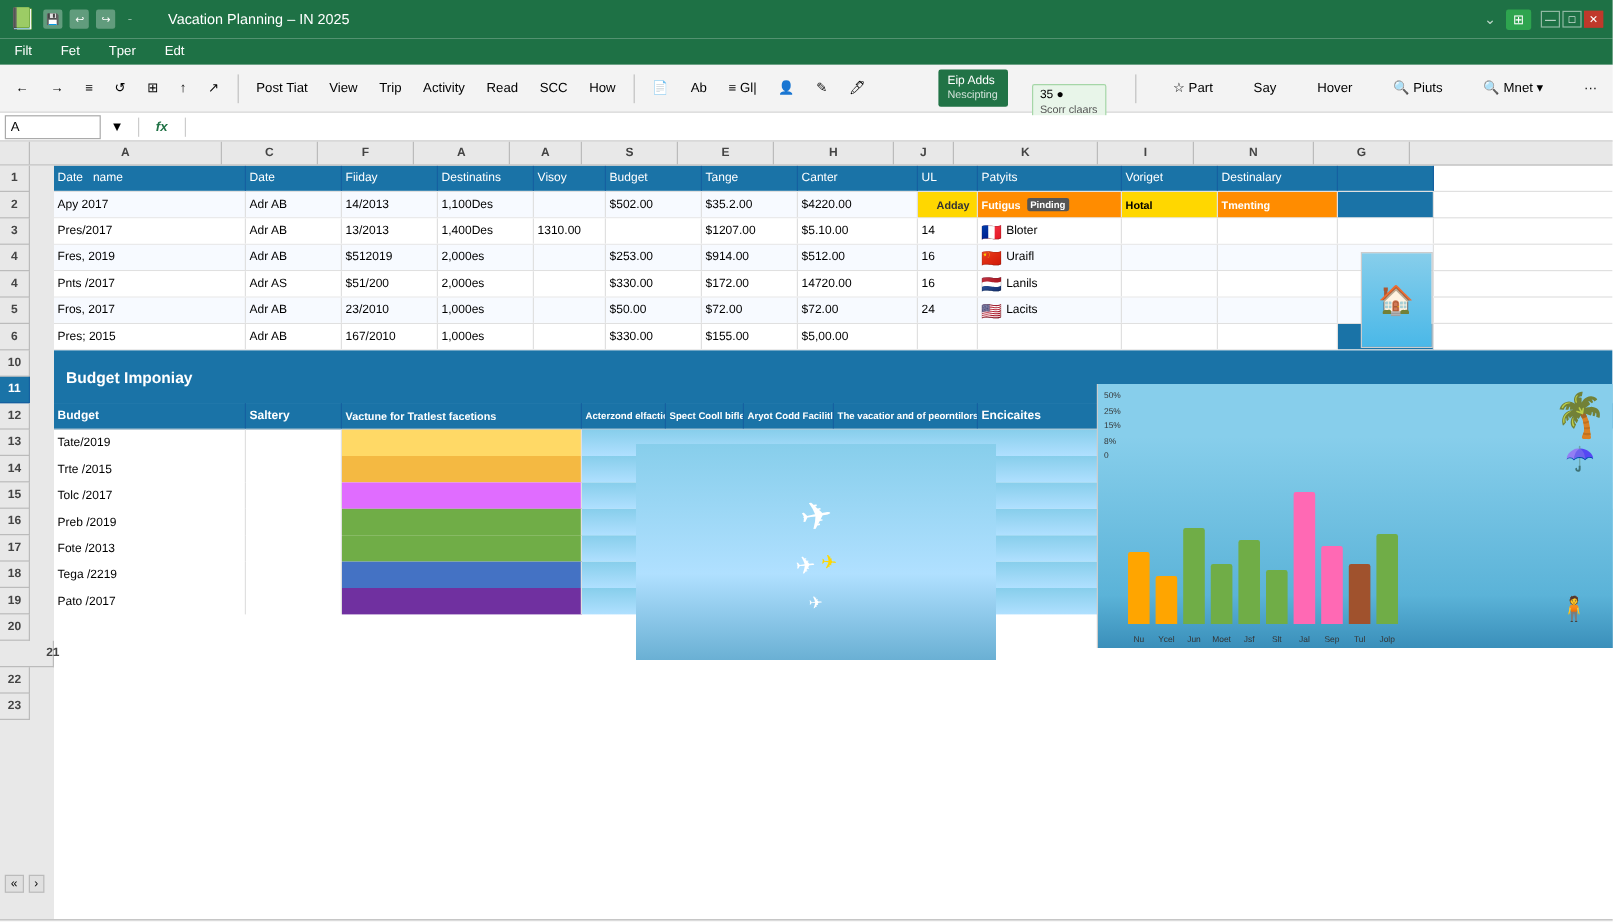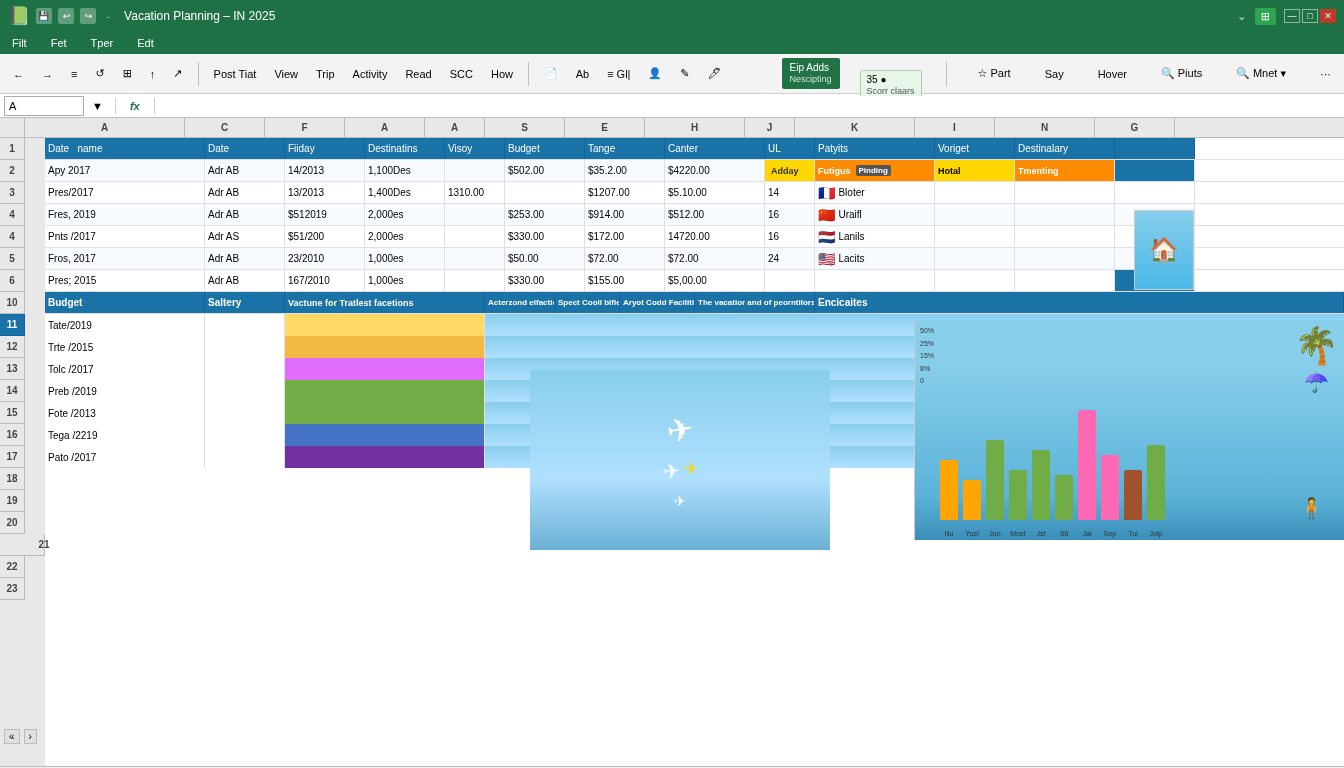--- a/index.html
+++ b/index.html
@@ -9,21 +9,21 @@
     .title-bar {
       height: 32px;
       background: #1e7145;
       display: flex;
       align-items: center;
       padding: 0 8px;
       color: white;
     }
     .title-bar-icons { display: flex; gap: 6px; align-items: center; }
     .title-bar-icon { width: 16px; height: 16px; background: rgba(255,255,255,0.3); border-radius: 2px; display: flex; align-items: center; justify-content: center; font-size: 9px; cursor: pointer; }
-    .title-text { margin-left: 10px; font-size: 12px; font-weight: 500; flex: 1; }
+    .title-text { margin-left: 26px; font-size: 12px; font-weight: 500; flex: 1; }
     .window-controls { display: flex; gap: 2px; }
     .win-btn { width: 16px; height: 14px; border: 1px solid rgba(255,255,255,0.5); display: flex; align-items: center; justify-content: center; font-size: 9px; cursor: pointer; color: white; }
 
     
     .menu-bar {
       height: 22px;
       background: #1e7145;
       display: flex;
       align-items: center;
       padding: 0 8px;
@@ -246,21 +246,21 @@
 
         <div class="grid-row data-row" style="height:22px;">
           <div class="cell col-a">Apy 2017</div>
           <div class="cell col-c">Adr AB</div>
           <div class="cell col-f">14/2013</div>
           <div class="cell col-aa">1,100Des</div>
           <div class="cell col-a2"></div>
           <div class="cell col-s">$502.00</div>
           <div class="cell col-e">$35.2.00</div>
           <div class="cell col-h">$4220.00</div>
-          <div class="cell col-j" style="background:#ffd700; font-weight:bold; font-size:9px; padding:0 2px;">
+          <div class="cell col-j" style="background:#ffd700; font-weight:bold; font-size:9px; padding:0 2px;justify-content:flex-end;">
             <span class="badge-adday">Adday</span>
           </div>
           <div class="cell col-k" style="background:#ff8c00; color:white; font-weight:bold; font-size:9px;">
             Futigus &nbsp;<span style="background:#555; color:white; padding:1px 3px; border-radius:2px; font-size:8px;">Pinding</span>
           </div>
           <div class="cell col-l" style="background:#ffd700; font-weight:bold; font-size:9px;">Hotal</div>
           <div class="cell col-n" style="background:#ff8c00; color:white; font-weight:bold; font-size:9px;">Tmenting</div>
           <div class="cell col-g" style="background:#1a73a7;"></div>
         </div>
 
@@ -341,20 +341,24 @@
           <div class="cell col-j"></div>
           <div class="cell col-k"></div>
           <div class="cell col-l"></div>
           <div class="cell col-n"></div>
           <div class="cell col-g" style="background:#1a73a7; width:80px; overflow:visible; position:relative;">
 
             <div style="position:absolute; right:0; top:-60px; width:60px; height:80px; background:linear-gradient(180deg, #87ceeb 0%, #4ab8e8 100%); border:1px solid #ccc; display:flex; align-items:center; justify-content:center; font-size:24px; overflow:hidden;">🏠</div>
           </div>
         </div>
 
+        <div style="display:flex; background:#1a73a7; height:44px; align-items:center;">
+          <div style="width:160px; color:white; font-weight:bold; font-size:13px; padding-left:10px; display:flex; align-items:center;">Budget Imponiay</div>
+          <div style="width:240px; background:#1a73a7;"></div>
+        </div>
 
         <div class="grid-row" style="height:22px; background:#1a73a7;">
           <div class="cell col-a" style="background:#1a73a7; color:white; font-weight:bold; border-color:#1560a0;">Budget</div>
           <div class="cell col-c" style="background:#1a73a7; color:white; font-weight:bold; border-color:#1560a0;">Saltery</div>
           <div class="cell" style="width:200px; background:#1a73a7; color:white; font-weight:bold; border-color:#1560a0; font-size:9px;">Vactune for Tratlest facetions</div>
           <div class="cell" style="width:70px; background:#1a73a7; color:white; font-weight:bold; border-color:#1560a0; font-size:8px;">Acterzond elfactiors</div>
           <div class="cell" style="width:65px; background:#1a73a7; color:white; font-weight:bold; border-color:#1560a0; font-size:8px;">Spect Cooll bifleaters</div>
           <div class="cell" style="width:75px; background:#1a73a7; color:white; font-weight:bold; border-color:#1560a0; font-size:8px;">Aryot Codd Facilitlors</div>
           <div class="cell" style="width:120px; background:#1a73a7; color:white; font-weight:bold; border-color:#1560a0; font-size:8px;">The vacatior and of peorntilors</div>
           <div class="cell" style="flex:1; background:#1a73a7; color:white; font-weight:bold; border-color:#1560a0; font-size:10px;">Encicaites</div>

